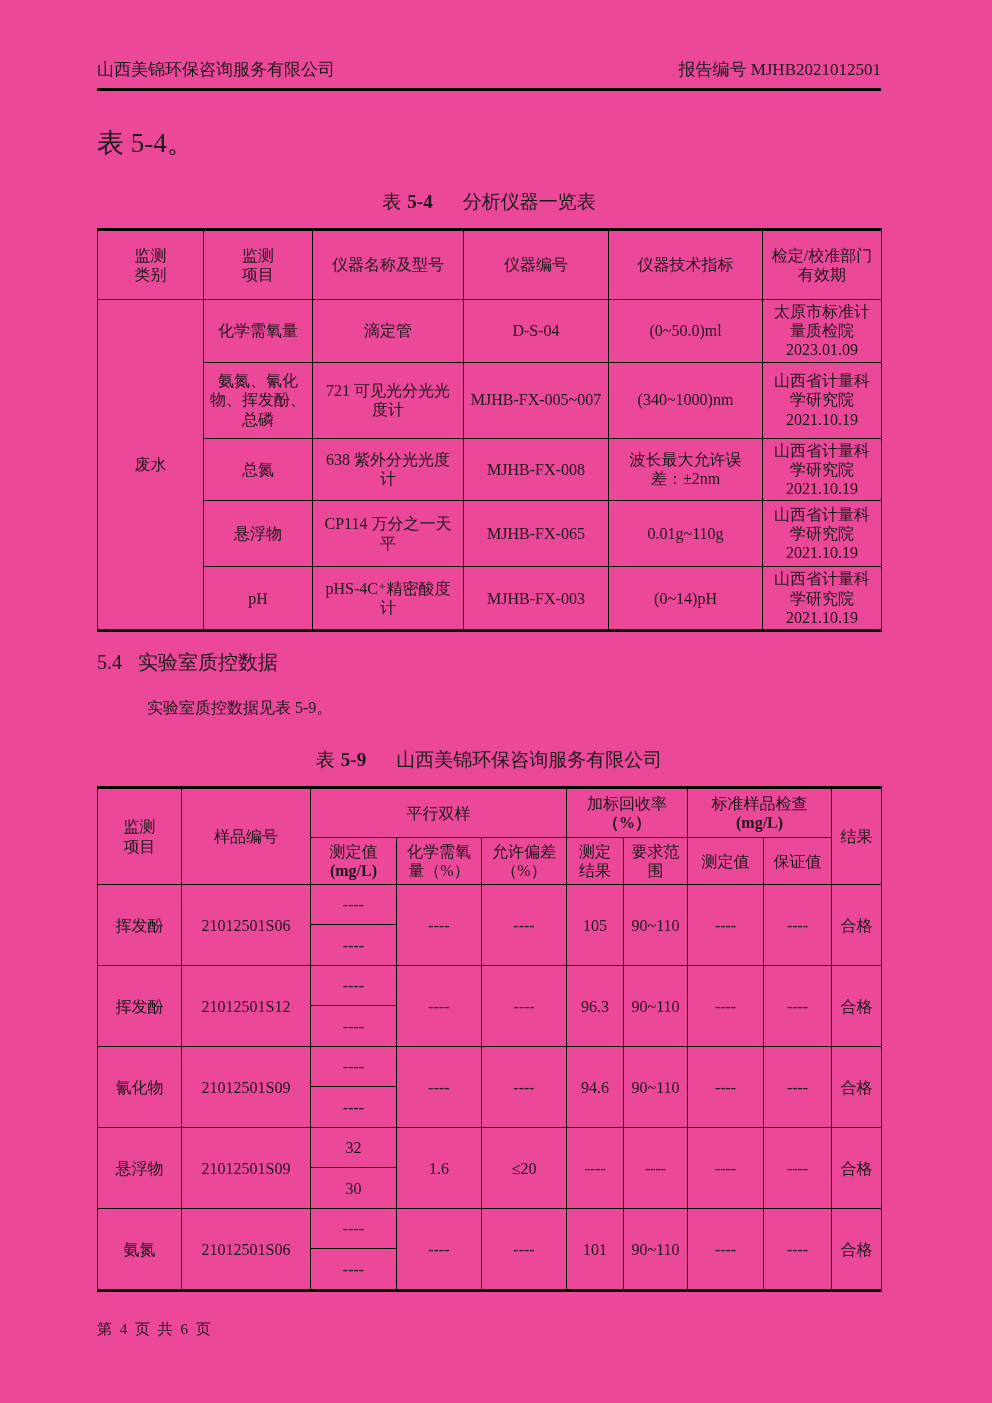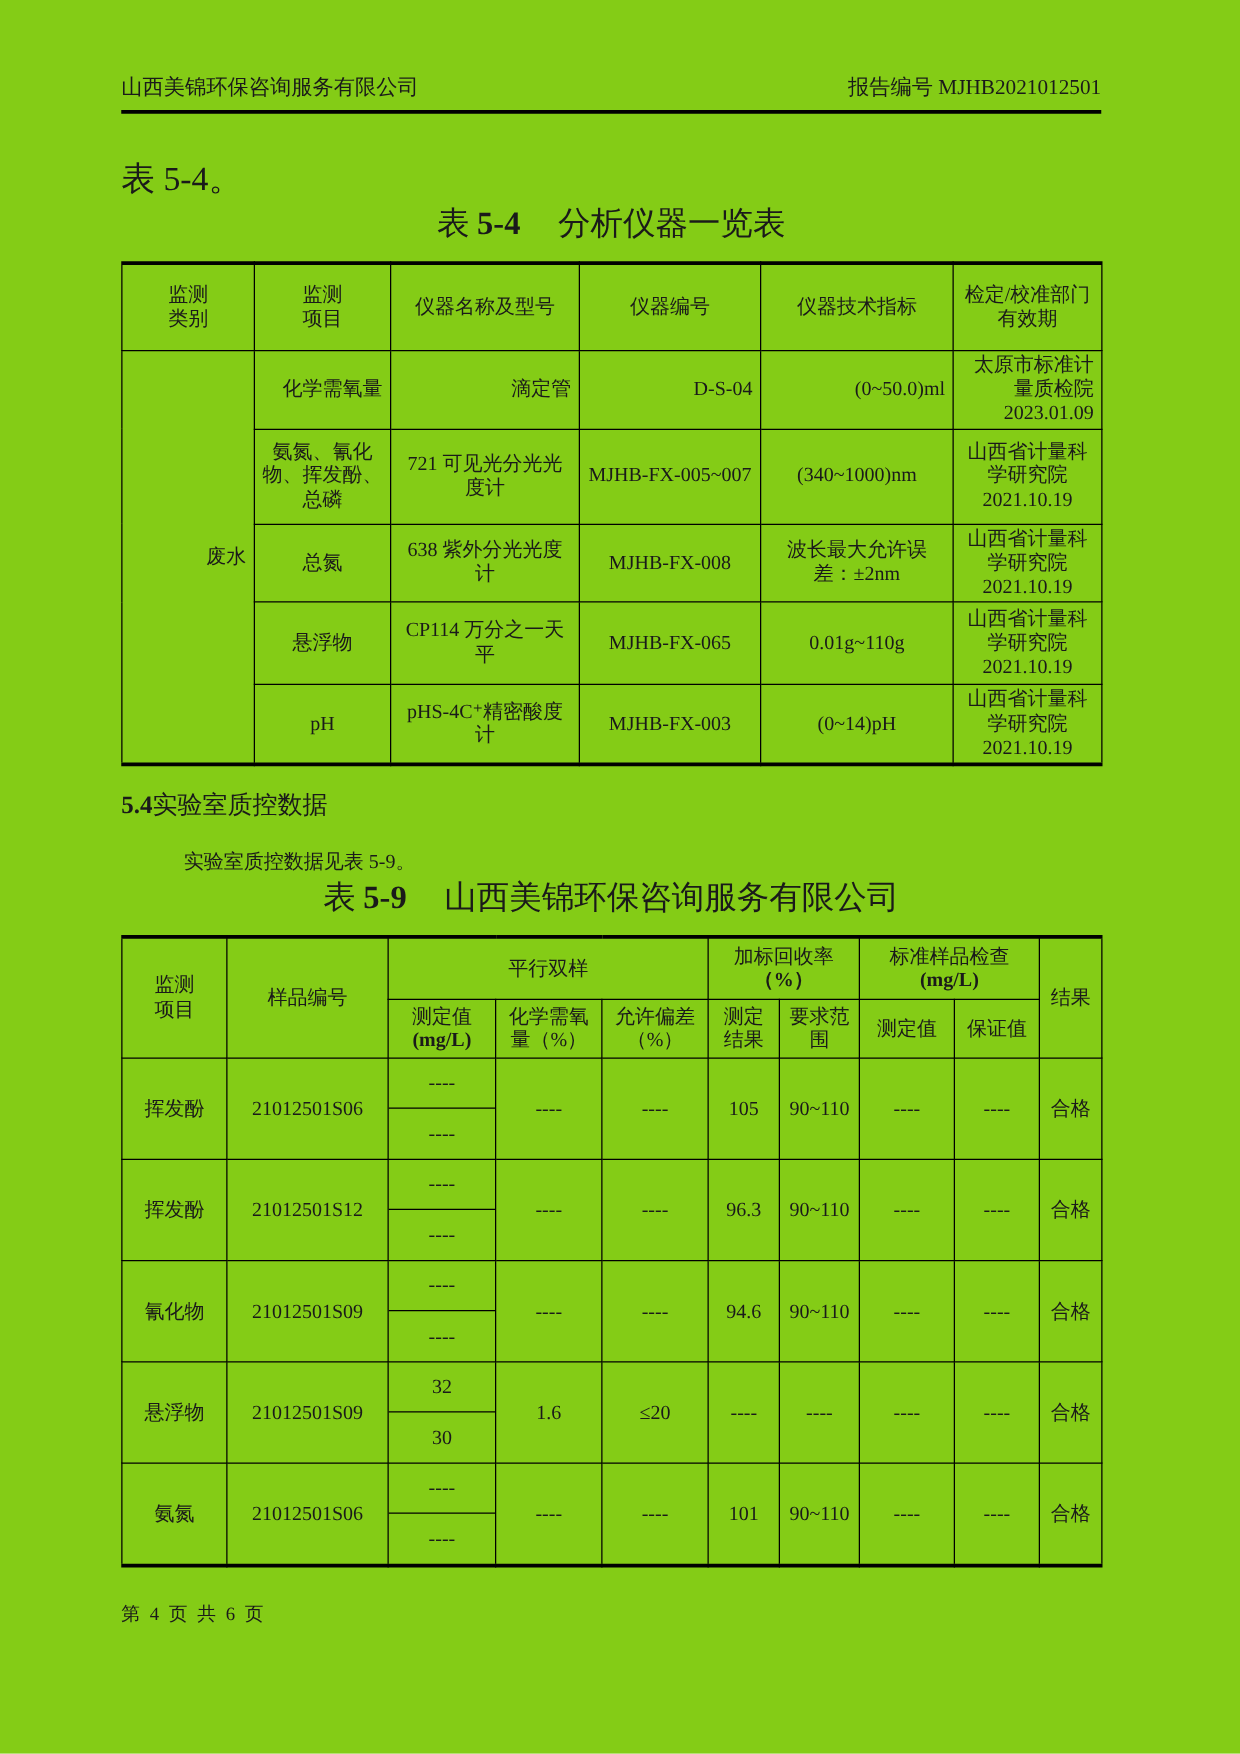--- a/index.html
+++ b/index.html
@@ -1,62 +1,62 @@
 <!DOCTYPE html>
 <html lang="zh"><head>
 <meta charset="utf-8">
 <style>
   * { margin:0; padding:0; box-sizing:border-box; }
   html,body { background:#ffffff; }
   .page {
     position:relative;
     width:992px; height:1403px;
-    background:#84cc16;
+    background:#ec4899;
     color:#1a1a1a;
     font-family:"Liberation Serif","DejaVu Serif",serif;
     overflow:hidden;
   }
   .content { margin-left:97px; width:784px; }
 
   
   .page-header {
     display:flex; justify-content:space-between; align-items:flex-end;
     padding-top:58px; padding-bottom:7px;
     border-bottom:3px solid #000;
     font-size:17px;
   }
 
   .lead-text { margin-top:34px; font-size:27px; }
 
-  .table-caption { margin-top:0; text-align:center; font-size:26px; }
+  .table-caption { margin-top:28px; text-align:center; font-size:19px; }
   .table-caption .cap-num { font-weight:bold; margin:0 30px 0 6px; }
 
   table { border-collapse:collapse; width:784px; table-layout:fixed; margin-top:13px; }
   table { border-top:3px solid #000; border-bottom:3px solid #000; }
   th, td {
     border:1px solid #000;
     text-align:center; vertical-align:middle;
     font-size:16px; font-weight:normal; line-height:1.2;
     padding:2px 6px;
     white-space:pre-line;
     word-break:break-word;
   }
   .unit { font-weight:bold; }
 
   
   .t54 tr.hrow th { height:70px; }
-  .t54 tr.r1 td { height:62px;text-align:right; }
+  .t54 tr.r1 td { height:62px; }
   .t54 tr.r2 td { height:76px; }
   .t54 tr.r3 td { height:56px; }
   .t54 tr.r4 td { height:66px; }
   .t54 tr.r5 td { height:64px; }
 
   
   .section-heading { margin-top:17px; font-size:20px; }
-  .section-heading .sec-num { font-weight:bold; margin-right:0; }
+  .section-heading .sec-num { font-weight:normal; margin-right:16px; }
   .section-paragraph { margin-top:22px; padding-left:50px; font-size:16px; }
 
   
   .t59 tr.grow th { height:50px; }
   .t59 tr.srow th { height:47px; }
   .t59 td { height:81px; }
   .t59 td.split { padding:0; }
   .split .half { height:40px; display:flex; align-items:center; justify-content:center; }
   .split .half.top { border-bottom:1px solid #000; }
 

